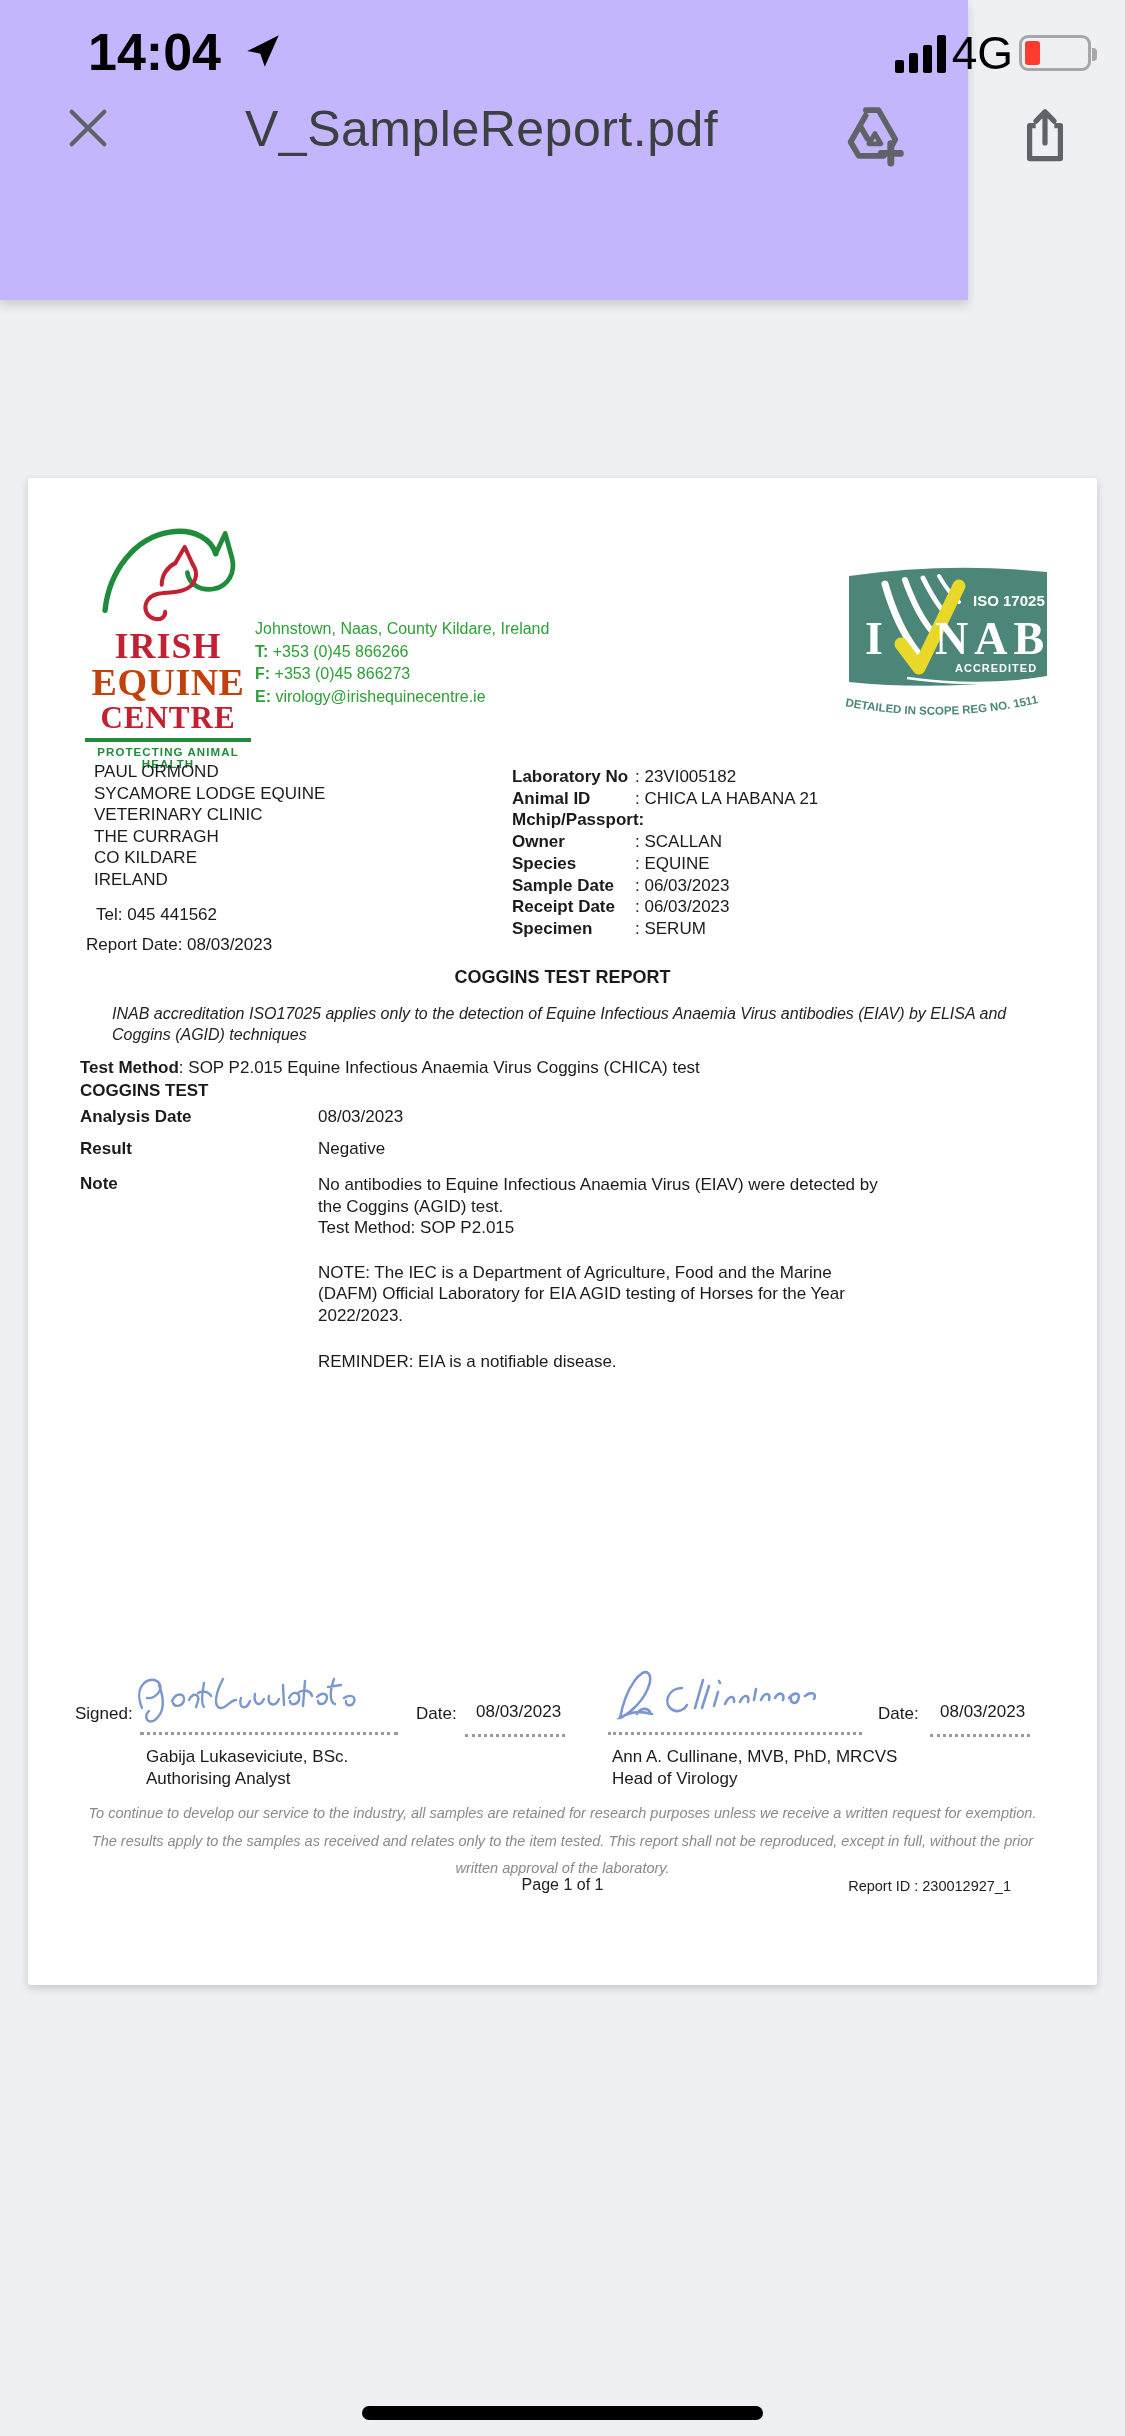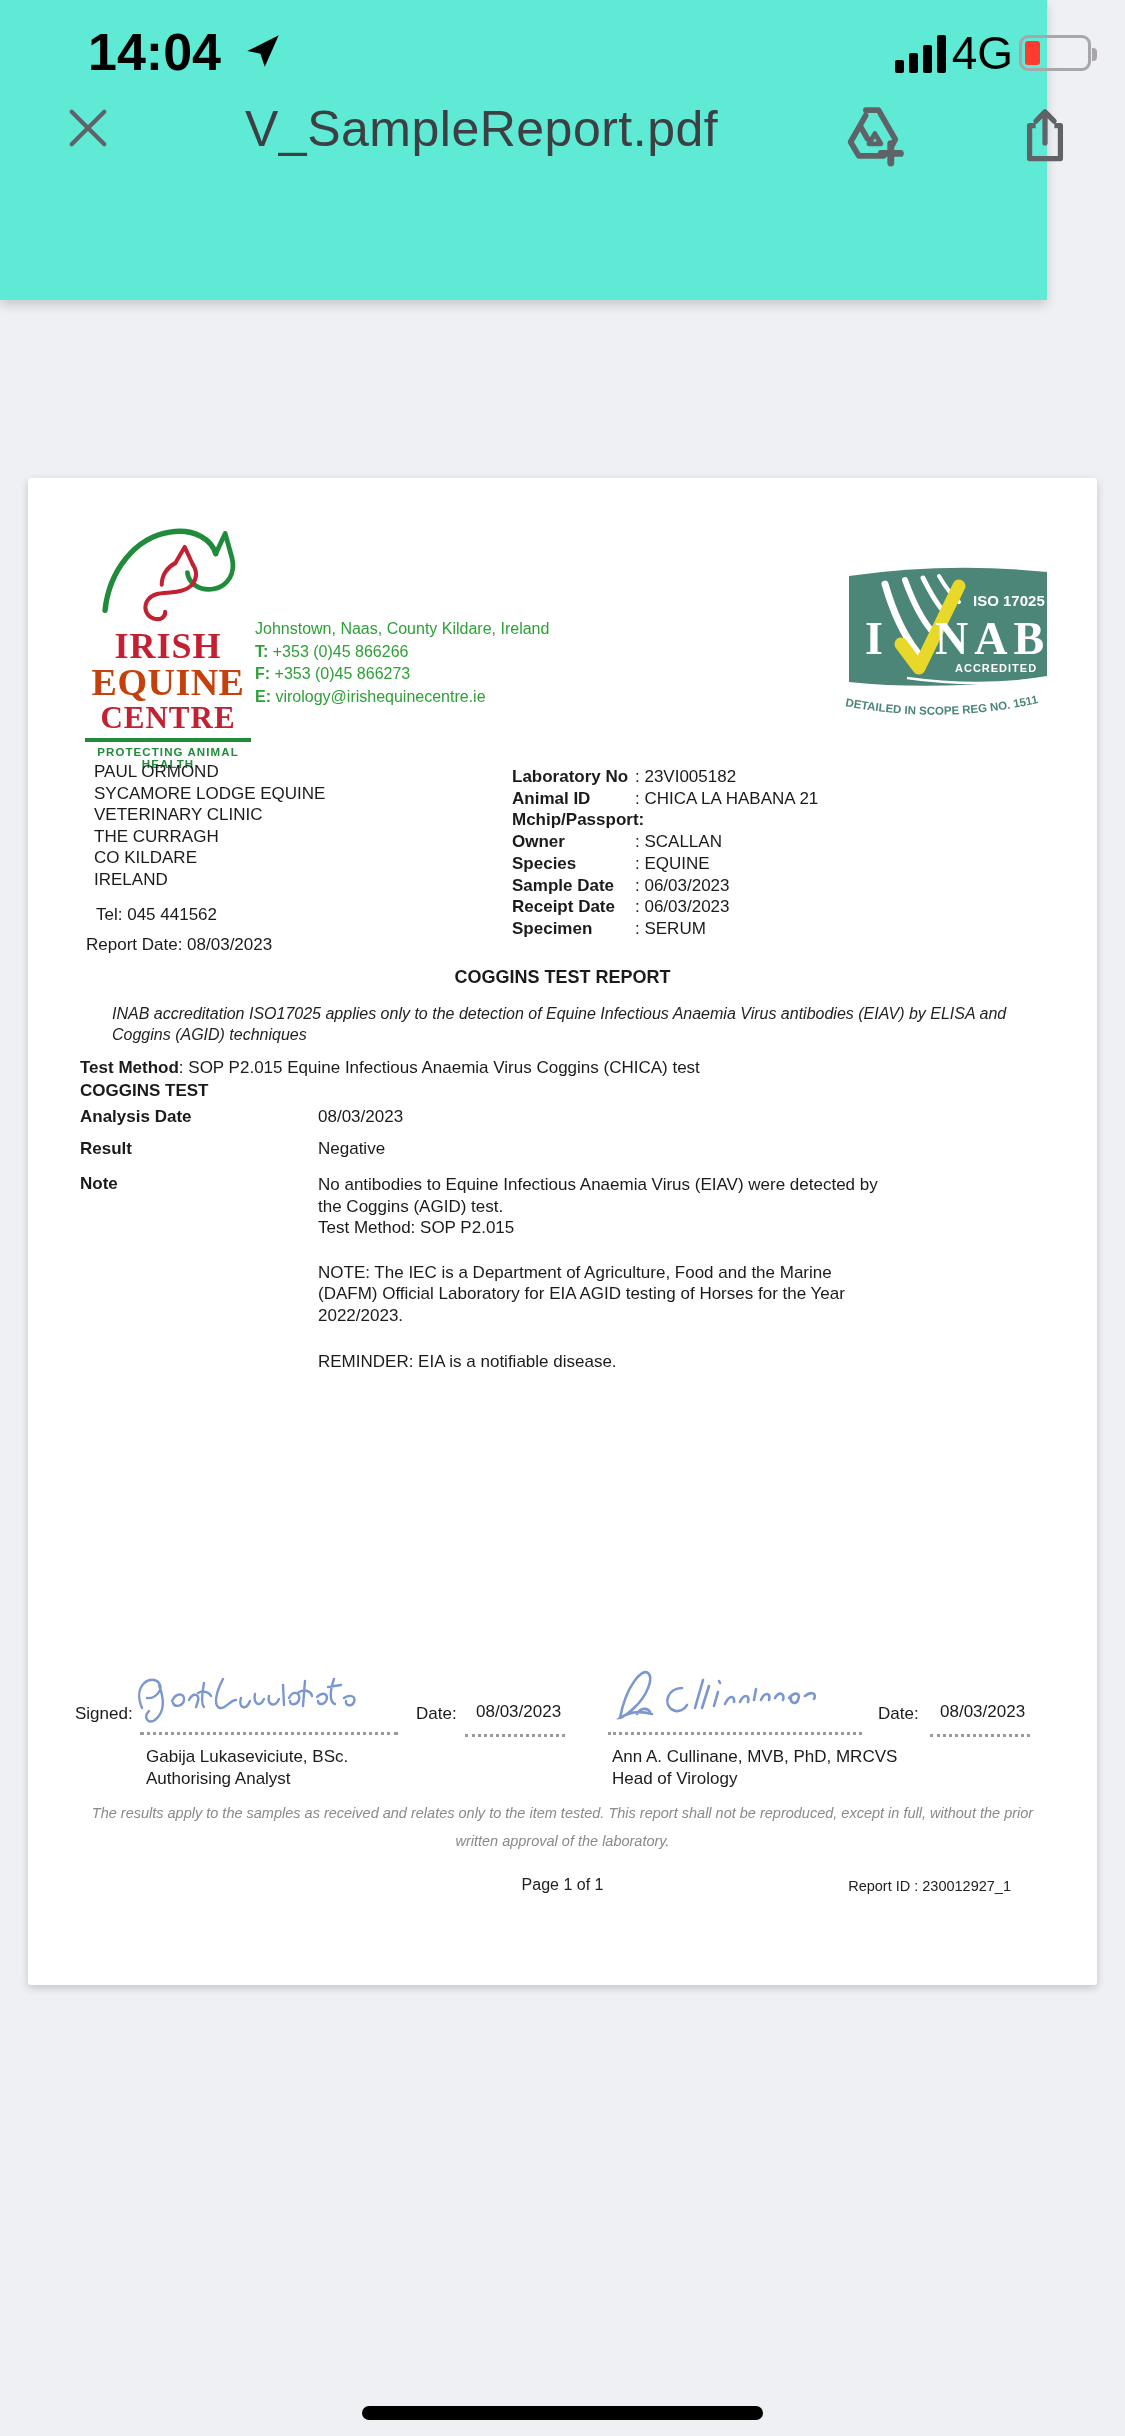--- a/index.html
+++ b/index.html
@@ -1,21 +1,21 @@
 <!DOCTYPE html>
 <html><head>
 <meta charset="utf-8">
 <style>
   * { margin:0; padding:0; box-sizing:border-box; }
   html,body { width:1125px; }
   body { font-family:"Liberation Sans", sans-serif; background:#eef0f4; }
   #screen { position:relative; width:1125px; height:2436px; background:#eef0f4; overflow:hidden; }
 
   
-  .top-chrome { position:absolute; left:0; top:0; width:1047px; height:300px; background:#5eead4;
+  .top-chrome { position:absolute; left:0; top:0; width:968px; height:300px; background:#c4b5fd;
                 box-shadow:0 5px 10px rgba(0,0,0,0.16); z-index:5; }
   .statusbar { position:absolute; left:0; top:0; width:1125px; height:100px; }
   .sb-time { position:absolute; left:88px; top:22px; font-size:52px; font-weight:bold; color:#000; letter-spacing:0; }
   .sb-loc { position:absolute; left:242px; top:30px; width:42px; height:42px; }
   .sb-right { position:absolute; right:34px; top:26px; display:flex; align-items:center; gap:6px; }
   .sig-bars { display:flex; align-items:flex-end; gap:5px; height:40px; }
   .sig-bars i { display:block; width:9px; background:#000; border-radius:2px; }
   .sb-4g { font-size:46px; color:#000; }
   .battery { position:relative; width:72px; height:36px; border:3px solid #a6a6ab; border-radius:9px; }
   .battery .fill { position:absolute; left:3px; top:3px; bottom:3px; width:15px; background:#ff3b30; border-radius:3px; }
@@ -278,20 +278,21 @@
     <div class="abs sig-name" style="left:118px; top:1268px;">
       <div>Gabija Lukaseviciute, BSc.</div>
       <div>Authorising Analyst</div>
     </div>
     <div class="abs sig-name" style="left:584px; top:1268px;">
       <div>Ann A. Cullinane, MVB, PhD, MRCVS</div>
       <div>Head of Virology</div>
     </div>
 
     <div class="abs disclaimer">
+      <div>To continue to develop our service to the industry, all samples are retained for research purposes unless we receive a written request for exemption.</div>
       <div>The results apply to the samples as received and relates only to the item tested. This report shall not be reproduced, except in full, without the prior</div>
       <div>written approval of the laboratory.</div>
     </div>
     <div class="abs page-num">Page 1 of 1</div>
     <div class="abs report-id">Report ID : 230012927_1</div>
   </div>
 
   <div class="home-indicator"></div>
 </div>
 

